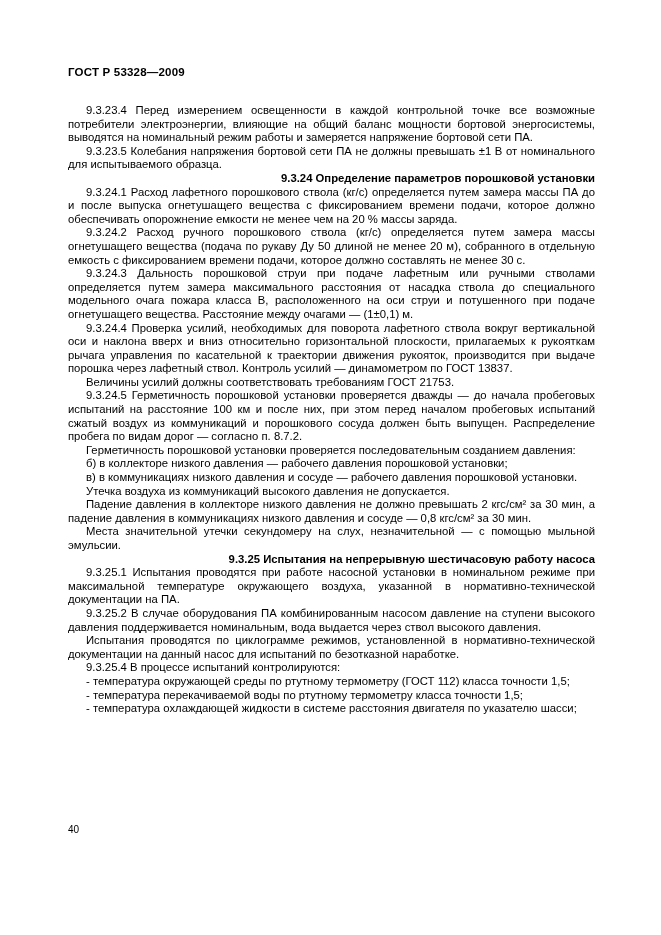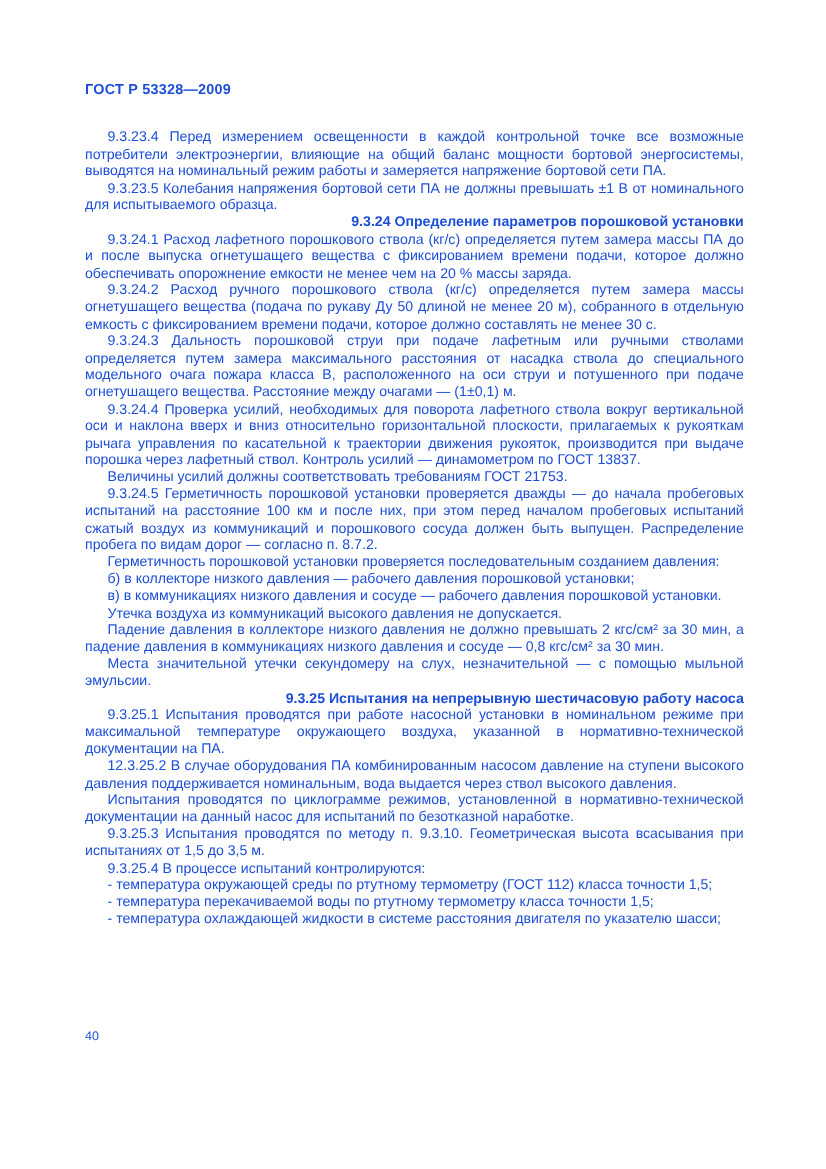--- a/index.html
+++ b/index.html
@@ -8,21 +8,21 @@
     background: #ffffff;
   }
   .page {
     position: relative;
     width: 661px;
     height: 935px;
     background: #ffffff;
     box-sizing: border-box;
     padding: 66px 66px 0 68px;
     font-family: "Liberation Sans", sans-serif;
-    color: #1d4ed8;
+    color: #000000;
     overflow: hidden;
   }
   .doc-header {
     font-weight: bold;
     font-size: 11.5px;
     line-height: 13px;
     margin: 0 0 25px 0;
     letter-spacing: 0.2px;
   }
   .doc-body p {
@@ -61,23 +61,22 @@
     <p>Величины усилий должны соответствовать требованиям ГОСТ 21753.</p>
     <p>9.3.24.5 Герметичность порошковой установки проверяется дважды — до начала пробеговых испытаний на расстояние 100 км и после них, при этом перед началом пробеговых испытаний сжатый воздух из коммуникаций и порошкового сосуда должен быть выпущен. Распределение пробега по видам дорог — согласно п. 8.7.2.</p>
     <p>Герметичность порошковой установки проверяется последовательным созданием давления:</p>
     <p>б) в коллекторе низкого давления — рабочего давления порошковой установки;</p>
     <p>в) в коммуникациях низкого давления и сосуде — рабочего давления порошковой установки.</p>
     <p>Утечка воздуха из коммуникаций высокого давления не допускается.</p>
     <p>Падение давления в коллекторе низкого давления не должно превышать 2 кгс/см² за 30 мин, а падение давления в коммуникациях низкого давления и сосуде — 0,8 кгс/см² за 30 мин.</p>
     <p>Места значительной утечки секундомеру на слух, незначительной — с помощью мыльной эмульсии.</p>
     <p class="bold">9.3.25 Испытания на непрерывную шестичасовую работу насоса</p>
     <p>9.3.25.1 Испытания проводятся при работе насосной установки в номинальном режиме при максимальной температуре окружающего воздуха, указанной в нормативно-технической документации на ПА.</p>
-    <p>12.3.25.2 В случае оборудования ПА комбинированным насосом давление на ступени высокого давления поддерживается номинальным, вода выдается через ствол высокого давления.</p>
+    <p>9.3.25.2 В случае оборудования ПА комбинированным насосом давление на ступени высокого давления поддерживается номинальным, вода выдается через ствол высокого давления.</p>
     <p>Испытания проводятся по циклограмме режимов, установленной в нормативно-технической документации на данный насос для испытаний по безотказной наработке.</p>
-    <p>9.3.25.3 Испытания проводятся по методу п. 9.3.10. Геометрическая высота всасывания при испытаниях от 1,5 до 3,5 м.</p>
     <p>9.3.25.4 В процессе испытаний контролируются:</p>
     <p>- температура окружающей среды по ртутному термометру (ГОСТ 112) класса точности 1,5;</p>
     <p>- температура перекачиваемой воды по ртутному термометру класса точности 1,5;</p>
     <p>- температура охлаждающей жидкости в системе расстояния двигателя по указателю шасси;</p>
   </div>
 
   <div class="page-number">40</div>
 
 </div>
 

